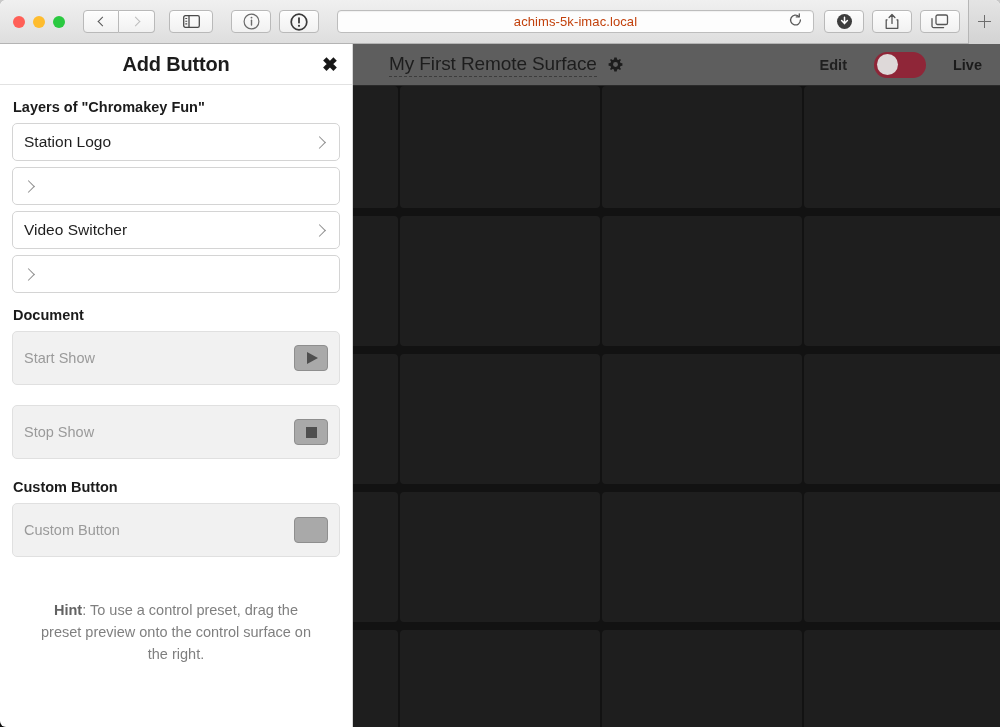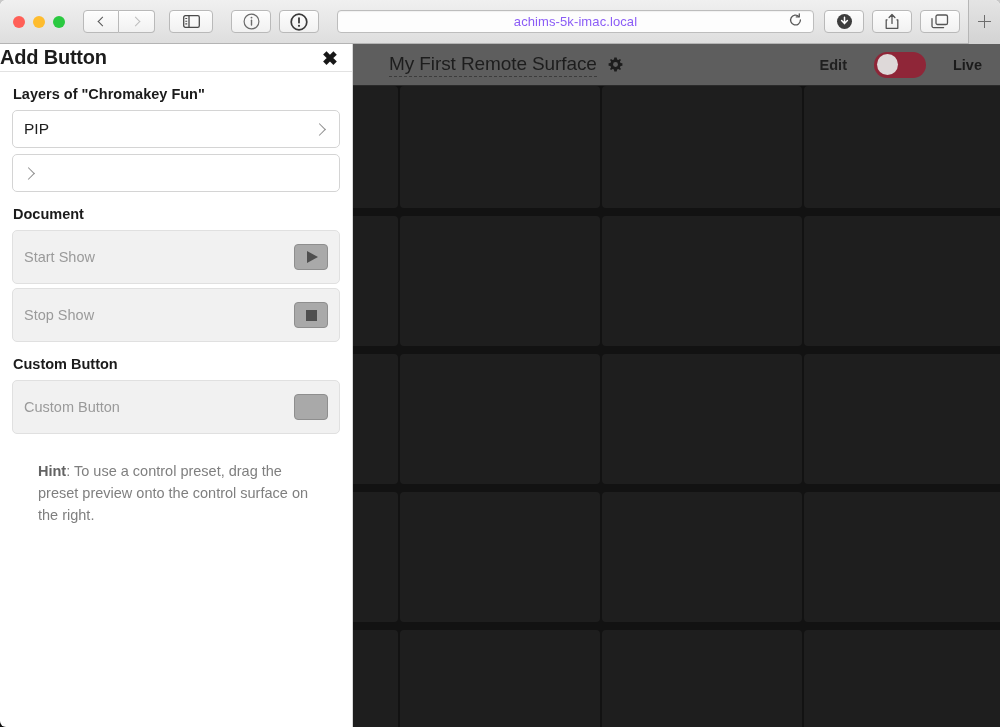--- a/index.html
+++ b/index.html
@@ -56,21 +56,21 @@
 
   .urlbar {
     flex: 1; height: 23px; margin: 0 10px 0 18px;
     background: #fdfdfd;
     border: 1px solid #bdbdbd;
     border-radius: 4px;
     display: flex; align-items: center; justify-content: center;
     position: relative;
     box-shadow: 0 1px 1px rgba(0,0,0,.05) inset;
   }
-  .url-text { font-size: 13px; color: #8b5cf6; letter-spacing: .1px; }
+  .url-text { font-size: 13px; color: #c2410c; letter-spacing: .1px; }
   .reload { position: absolute; right: 10px; top: 50%; transform: translateY(-50%); }
 
   .right-btns { display: flex; gap: 8px; margin-right: 8px; }
   .right-btns .tb-btn { width: 40px; }
 
   .newtab {
     width: 32px; height: 44px;
     background: linear-gradient(to bottom,#e4e4e4,#d3d3d3);
     border-left: 1px solid #b6b6b6;
     display: flex; align-items: center; justify-content: center;
@@ -89,22 +89,22 @@
   
   .panel {
     position: absolute; top: 0; left: 0; width: 353px; bottom: 0;
     background: #ffffff;
     border-bottom-left-radius: 6px;
     border-right: 1px solid #d8d8d8;
     overflow: hidden;
     z-index: 5;
   }
   .panel-header {
-    height: 28px;
-    display: flex; align-items: center; 
+    height: 41px;
+    display: flex; align-items: center; justify-content: center;
     position: relative;
     border-bottom: 1px solid #e2e2e2;
   }
   .panel-title { font-size: 20px; font-weight: bold; color: #1c1c1c; letter-spacing: -.2px; }
   .panel-close {
     position: absolute; right: 14px; top: 50%; transform: translateY(-50%);
     font-size: 19px; font-weight: bold; color: #171717; line-height: 1;
     cursor: pointer;
   }
   .panel-body { padding: 0 12px; }
@@ -130,21 +130,21 @@
     border-top: 1.8px solid #8e8e8e; border-right: 1.8px solid #8e8e8e;
     transform: rotate(45deg);
     margin-right: 4px;
   }
 
   .preset-row {
     height: 54px;
     background: #f1f1f1;
     border: 1px solid #e0e0e0;
     border-radius: 5px;
-    margin-bottom: 4px;
+    margin-bottom: 20px;
     display: flex; align-items: center;
     padding: 0 11px;
     cursor: grab;
   }
   .preset-name { font-size: 14.5px; color: #9a9a9a; flex: 1; }
   .preset-icon {
     width: 34px; height: 26px;
     background: #a9a9a9;
     border: 1px solid #8e8e8e;
     border-radius: 4px;
@@ -154,21 +154,21 @@
     width: 0; height: 0;
     border-left: 11px solid #4f4f4f;
     border-top: 6.5px solid transparent;
     border-bottom: 6.5px solid transparent;
     margin-left: 2px;
   }
   .glyph-stop { width: 11px; height: 11px; background: #4f4f4f; }
 
   .hint {
     font-size: 14.5px; line-height: 22px; color: #7f7f7f;
-    text-align: left;
+    text-align: center;
     padding: 22px 26px 0 26px;
   }
   .hint b { color: #636363; font-weight: bold; }
 
   
   .surface {
     position: absolute; top: 0; left: 353px; right: 0; bottom: 0;
     background: #14532d;
     overflow: hidden;
   }
@@ -355,21 +355,28 @@
       <div class="panel-header">
         <span class="panel-title">Add Button</span>
         <span class="panel-close">✖</span>
       </div>
 
       <div class="panel-body">
 
         <div class="section-label">Layers of "Chromakey Fun"</div>
 
         <div class="layer-row">
-          <span class="layer-name">PIP</span>
+          <span class="layer-name">Station Logo</span>
+          <span class="row-chevron"></span>
+        </div>
+        <div class="layer-row">
+          <span class="row-chevron"></span>
+        </div>
+        <div class="layer-row">
+          <span class="layer-name">Video Switcher</span>
           <span class="row-chevron"></span>
         </div>
         <div class="layer-row">
           <span class="row-chevron"></span>
         </div>
 
         <div class="section-label">Document</div>
 
         <div class="preset-row">
           <span class="preset-name">Start Show</span>

